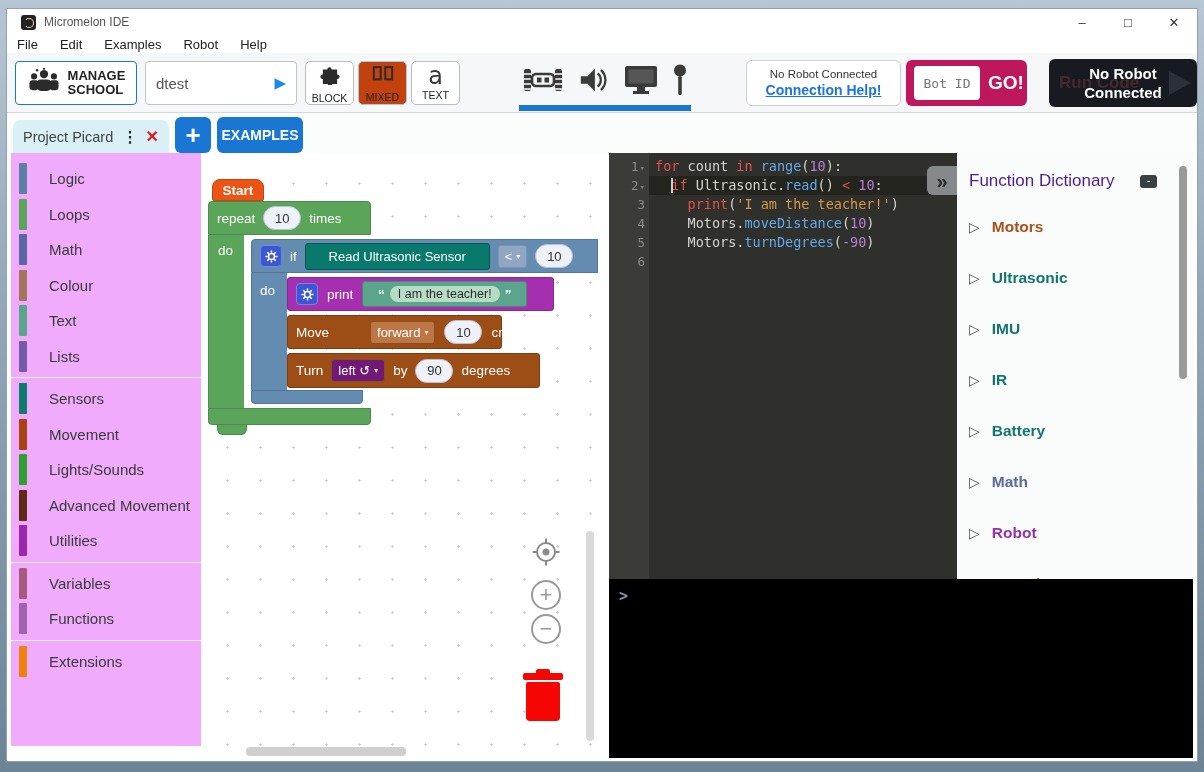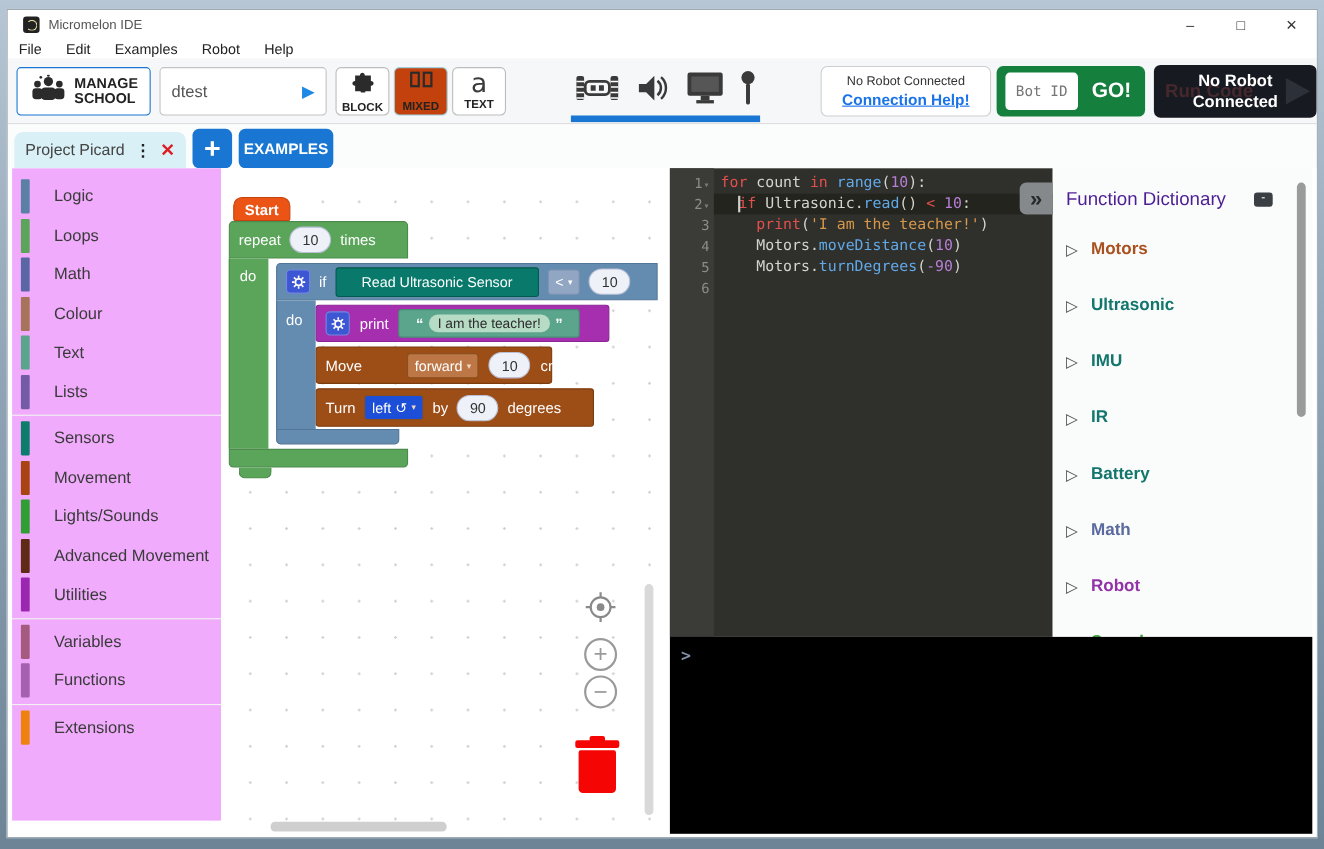--- a/index.html
+++ b/index.html
@@ -19,29 +19,29 @@
   .menubar{position:absolute;left:0;top:26px;width:100%;height:18px;background:#fff;display:flex;align-items:center;padding-left:10px;gap:22px;box-sizing:border-box;}
   .menu-item{font-size:13px;color:#222;}
   
   .toolbar{position:absolute;left:0;top:44px;width:100%;height:60px;background:#f6f7f8;border-bottom:1px solid #d7d7d7;box-sizing:border-box;}
   .btn-manage{position:absolute;left:8px;top:8px;width:122px;height:44px;background:#fff;border:1.5px solid #1976d2;border-radius:4px;display:flex;align-items:center;justify-content:center;gap:7px;box-sizing:border-box;}
   .btn-manage .lbl{font-size:13px;font-weight:bold;color:#222;line-height:14px;}
   .proj-select{position:absolute;left:138px;top:8px;width:152px;height:44px;background:#fff;border:1px solid #c3c3c3;border-radius:4px;display:flex;align-items:center;box-sizing:border-box;padding:0 10px;}
   .proj-select .val{font-size:15px;color:#555;flex:1;}
   .proj-select .play{color:#1e88e5;font-size:15px;}
   .mode-btn{position:absolute;top:8px;width:49px;height:44px;background:#fff;border:1px solid #bdbdbd;border-radius:5px;box-sizing:border-box;display:flex;flex-direction:column;align-items:center;justify-content:center;}
-  .mode-btn .mlbl{font-size:10.5px;font-weight:bold;color:#222;margin-top:3px;}
+  .mode-btn .mlbl{font-size:10.5px;font-weight:normal;color:#222;margin-top:3px;}
   .mode-active{background:#c2410c;border-color:#9fcfdd;}
   .a-glyph{font-size:24px;color:#3a3a3a;line-height:20px;font-family:"DejaVu Sans",sans-serif;}
   .tool-icons{position:absolute;left:512px;top:10px;width:172px;height:38px;display:flex;align-items:center;justify-content:space-between;padding:0 4px;box-sizing:border-box;}
   .blue-underline{position:absolute;left:512px;top:52px;width:172px;height:6px;background:#1976d2;}
   .status-box{position:absolute;left:739px;top:7px;width:155px;height:46px;background:#fff;border:1px solid #cfcfcf;border-radius:6px;box-sizing:border-box;display:flex;flex-direction:column;align-items:center;justify-content:center;}
   .status-box .s1{font-size:11.5px;color:#333;}
   .status-box .s2{font-size:14px;font-weight:bold;color:#1a73e8;text-decoration:underline;margin-top:2px;}
-  .go-box{position:absolute;left:899px;top:7px;width:135px;height:46px;background:#15803d;border-radius:6px;display:flex;align-items:center;padding:0 8px;box-sizing:border-box;gap:8px;}
+  .go-box{position:absolute;left:899px;top:7px;width:121px;height:46px;background:#be185d;border-radius:6px;display:flex;align-items:center;padding:0 8px;box-sizing:border-box;gap:8px;}
   .botid{width:62px;height:32px;background:#fff;border-radius:4px;border:none;font-family:"DejaVu Sans Mono",monospace;font-size:13px;color:#777;text-align:center;}
   .go-lbl{color:#fff;font-weight:bold;font-size:19px;flex:1;text-align:center;}
   .run-btn{position:absolute;left:1042px;top:6px;width:148px;height:48px;background:#171a20;border-radius:6px;overflow:hidden;}
   .run-ghost{position:absolute;left:10px;top:14px;font-size:17px;font-weight:bold;color:rgba(190,80,80,0.28);}
   .run-tri{position:absolute;right:6px;top:12px;width:0;height:0;border-left:22px solid #2c3038;border-top:12px solid transparent;border-bottom:12px solid transparent;}
   .run-main{position:absolute;left:0;top:5px;width:100%;text-align:center;color:#fff;font-weight:bold;font-size:15px;line-height:19px;}
   
   .tabrow{position:absolute;left:0;top:104px;width:100%;height:40px;background:#fbfcfc;}
   .proj-tab{position:absolute;left:6px;top:7px;width:156px;height:33px;background:#d8f0f6;border-radius:8px 8px 0 0;display:flex;align-items:center;padding:0 10px;box-sizing:border-box;gap:8px;}
   .proj-tab .tlbl{font-size:14.5px;color:#444;flex:1;}
@@ -360,21 +360,21 @@
         <span class="chip-dd" style="background:#bd7747;border:1px solid #8a4f1d;margin-left:32px;">
             <span>forward</span>
             <span style="font-size:8px;color:#f3d8be;">▾</span>
           </span>
         <span class="chip-num">10</span>
         <span>cm</span>
       </div>
 
       <div class="blk" style="left:86px;top:200px;width:253px;height:35px;background:#9d4d16;border:1px solid #7d3c0e;border-radius:3px;padding-left:8px;gap:8px;">
         <span>Turn</span>
-        <span class="chip-dd" style="background:#1d4ed8;border:1px solid #8a4f1d;">
+        <span class="chip-dd" style="background:#701a75;border:1px solid #8a4f1d;">
             <span>left ↺</span>
             <span style="font-size:8px;color:#f3d8be;">▾</span>
           </span>
         <span>by</span>
         <span class="chip-num">90</span>
         <span>degrees</span>
       </div>
 
       <div class="abs" style="left:330px;top:384px;width:30px;height:30px;">
         <svg width="30" height="30" viewBox="0 0 30 30">

